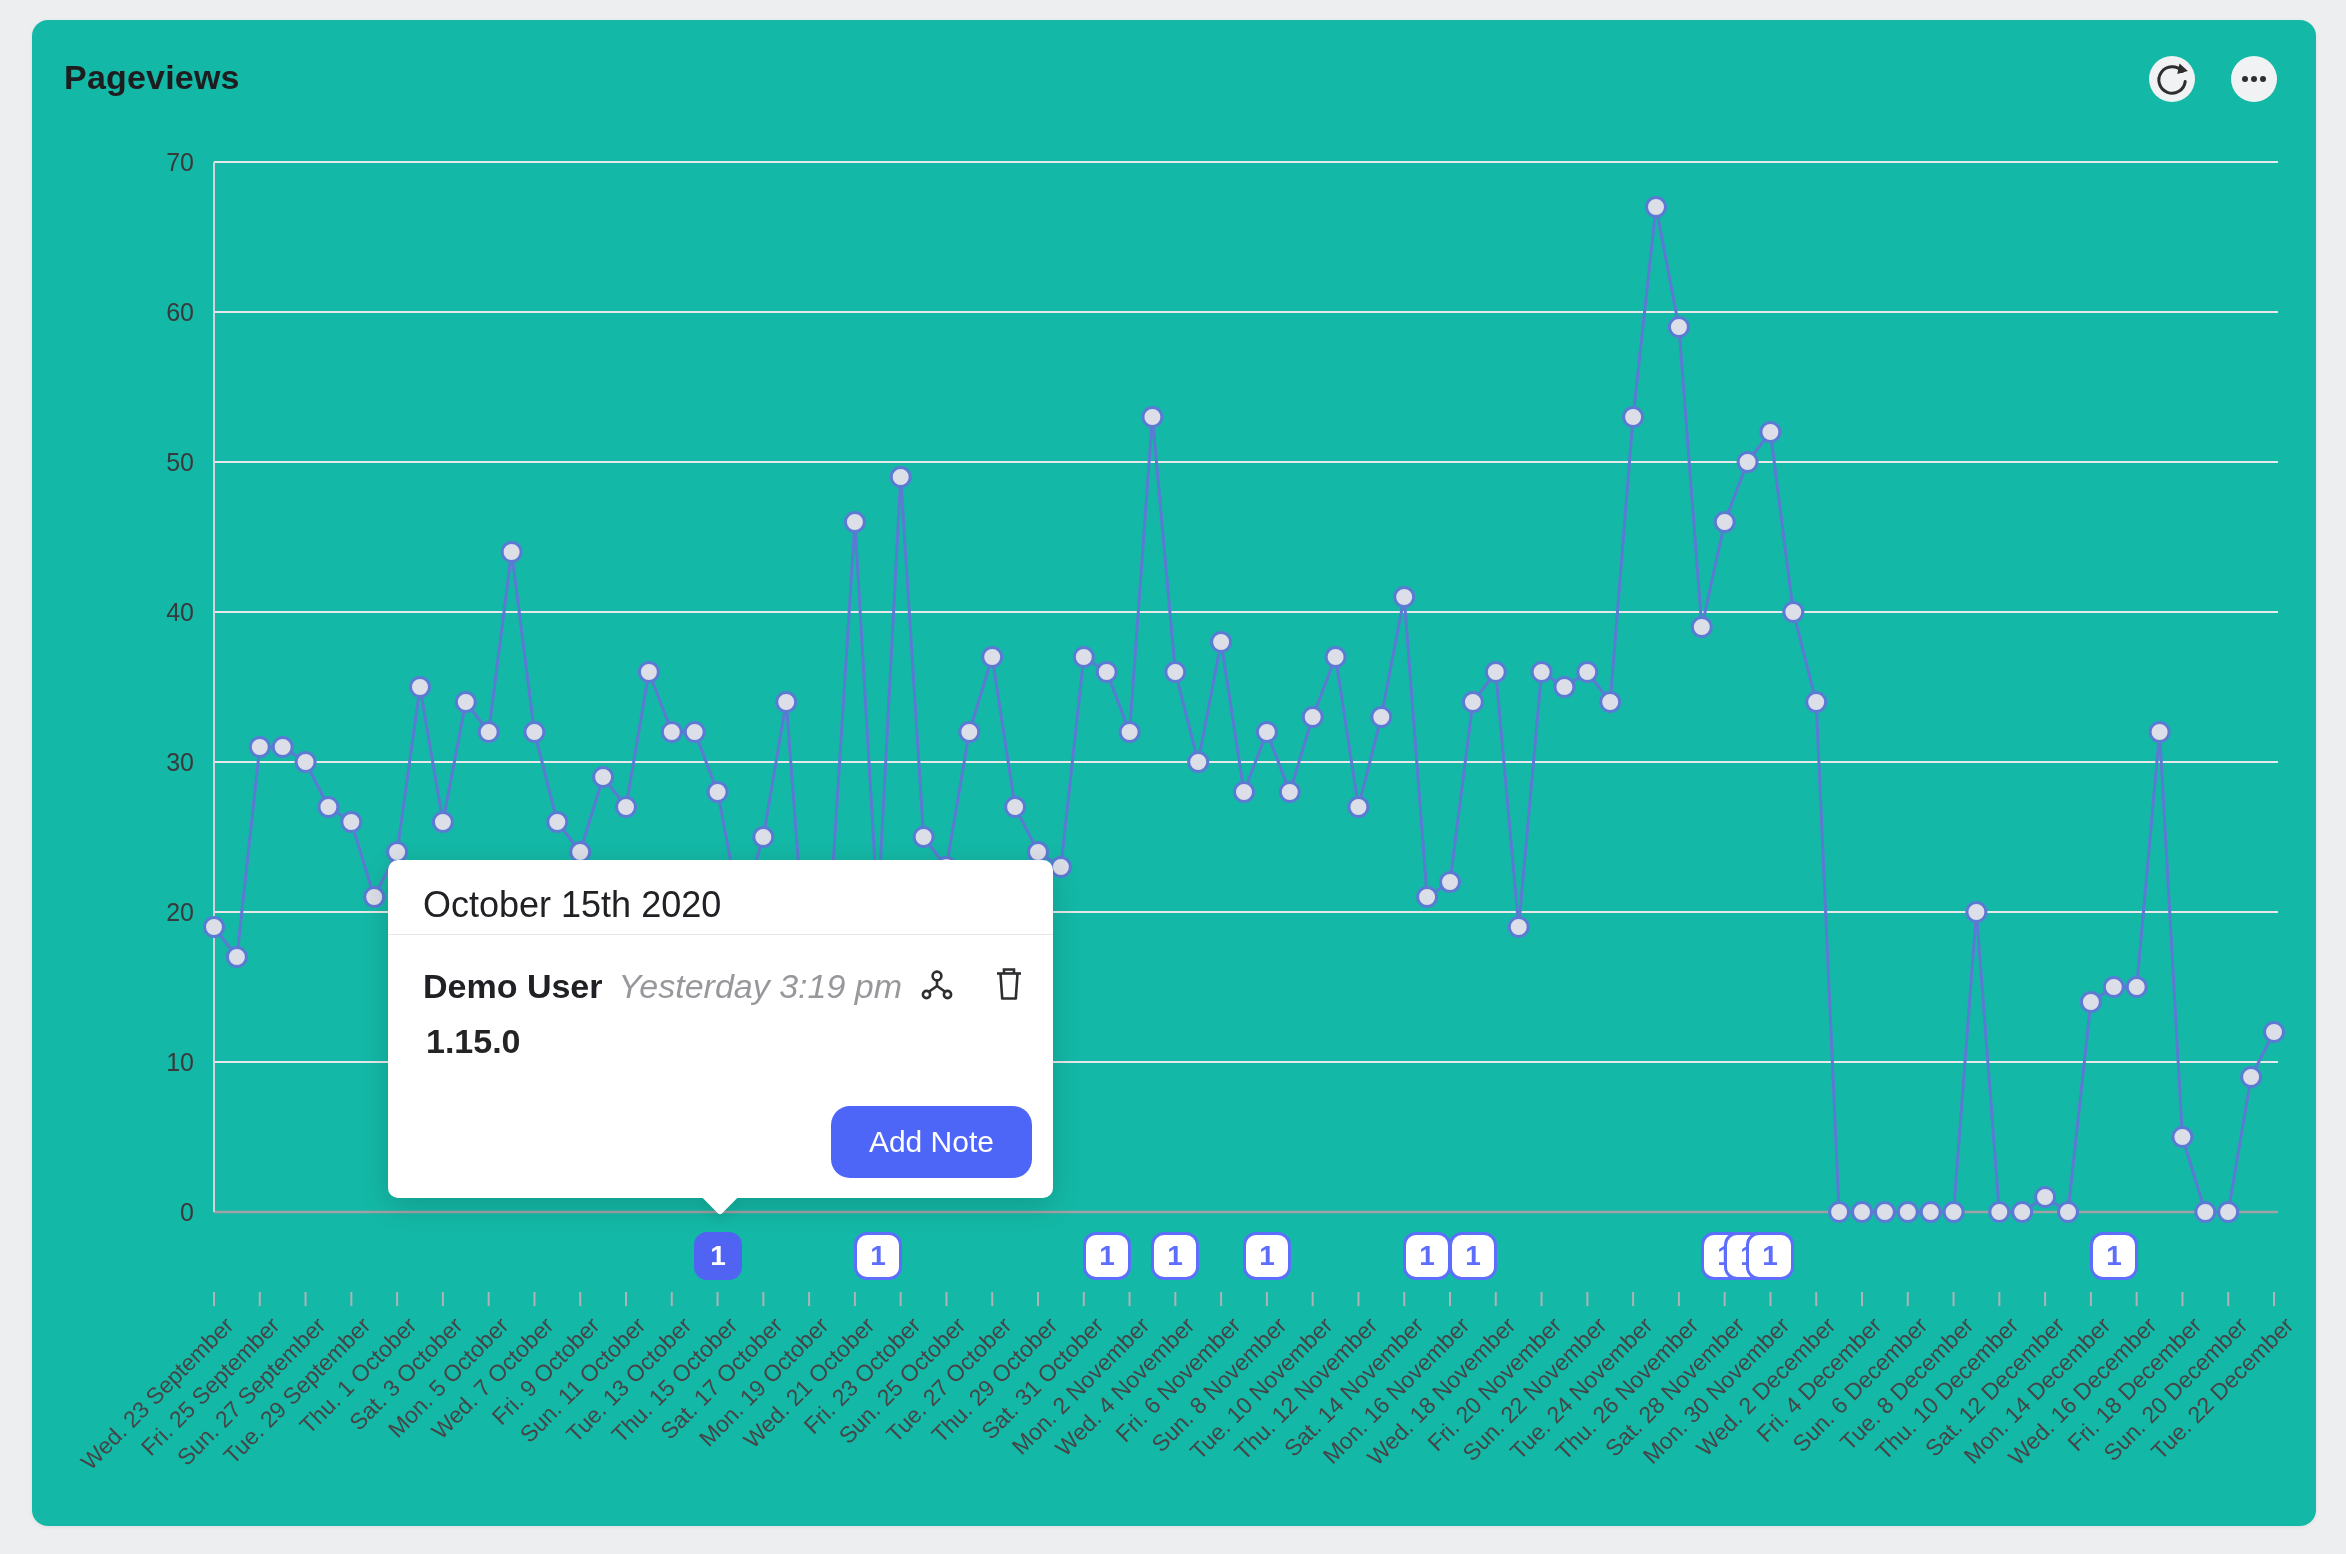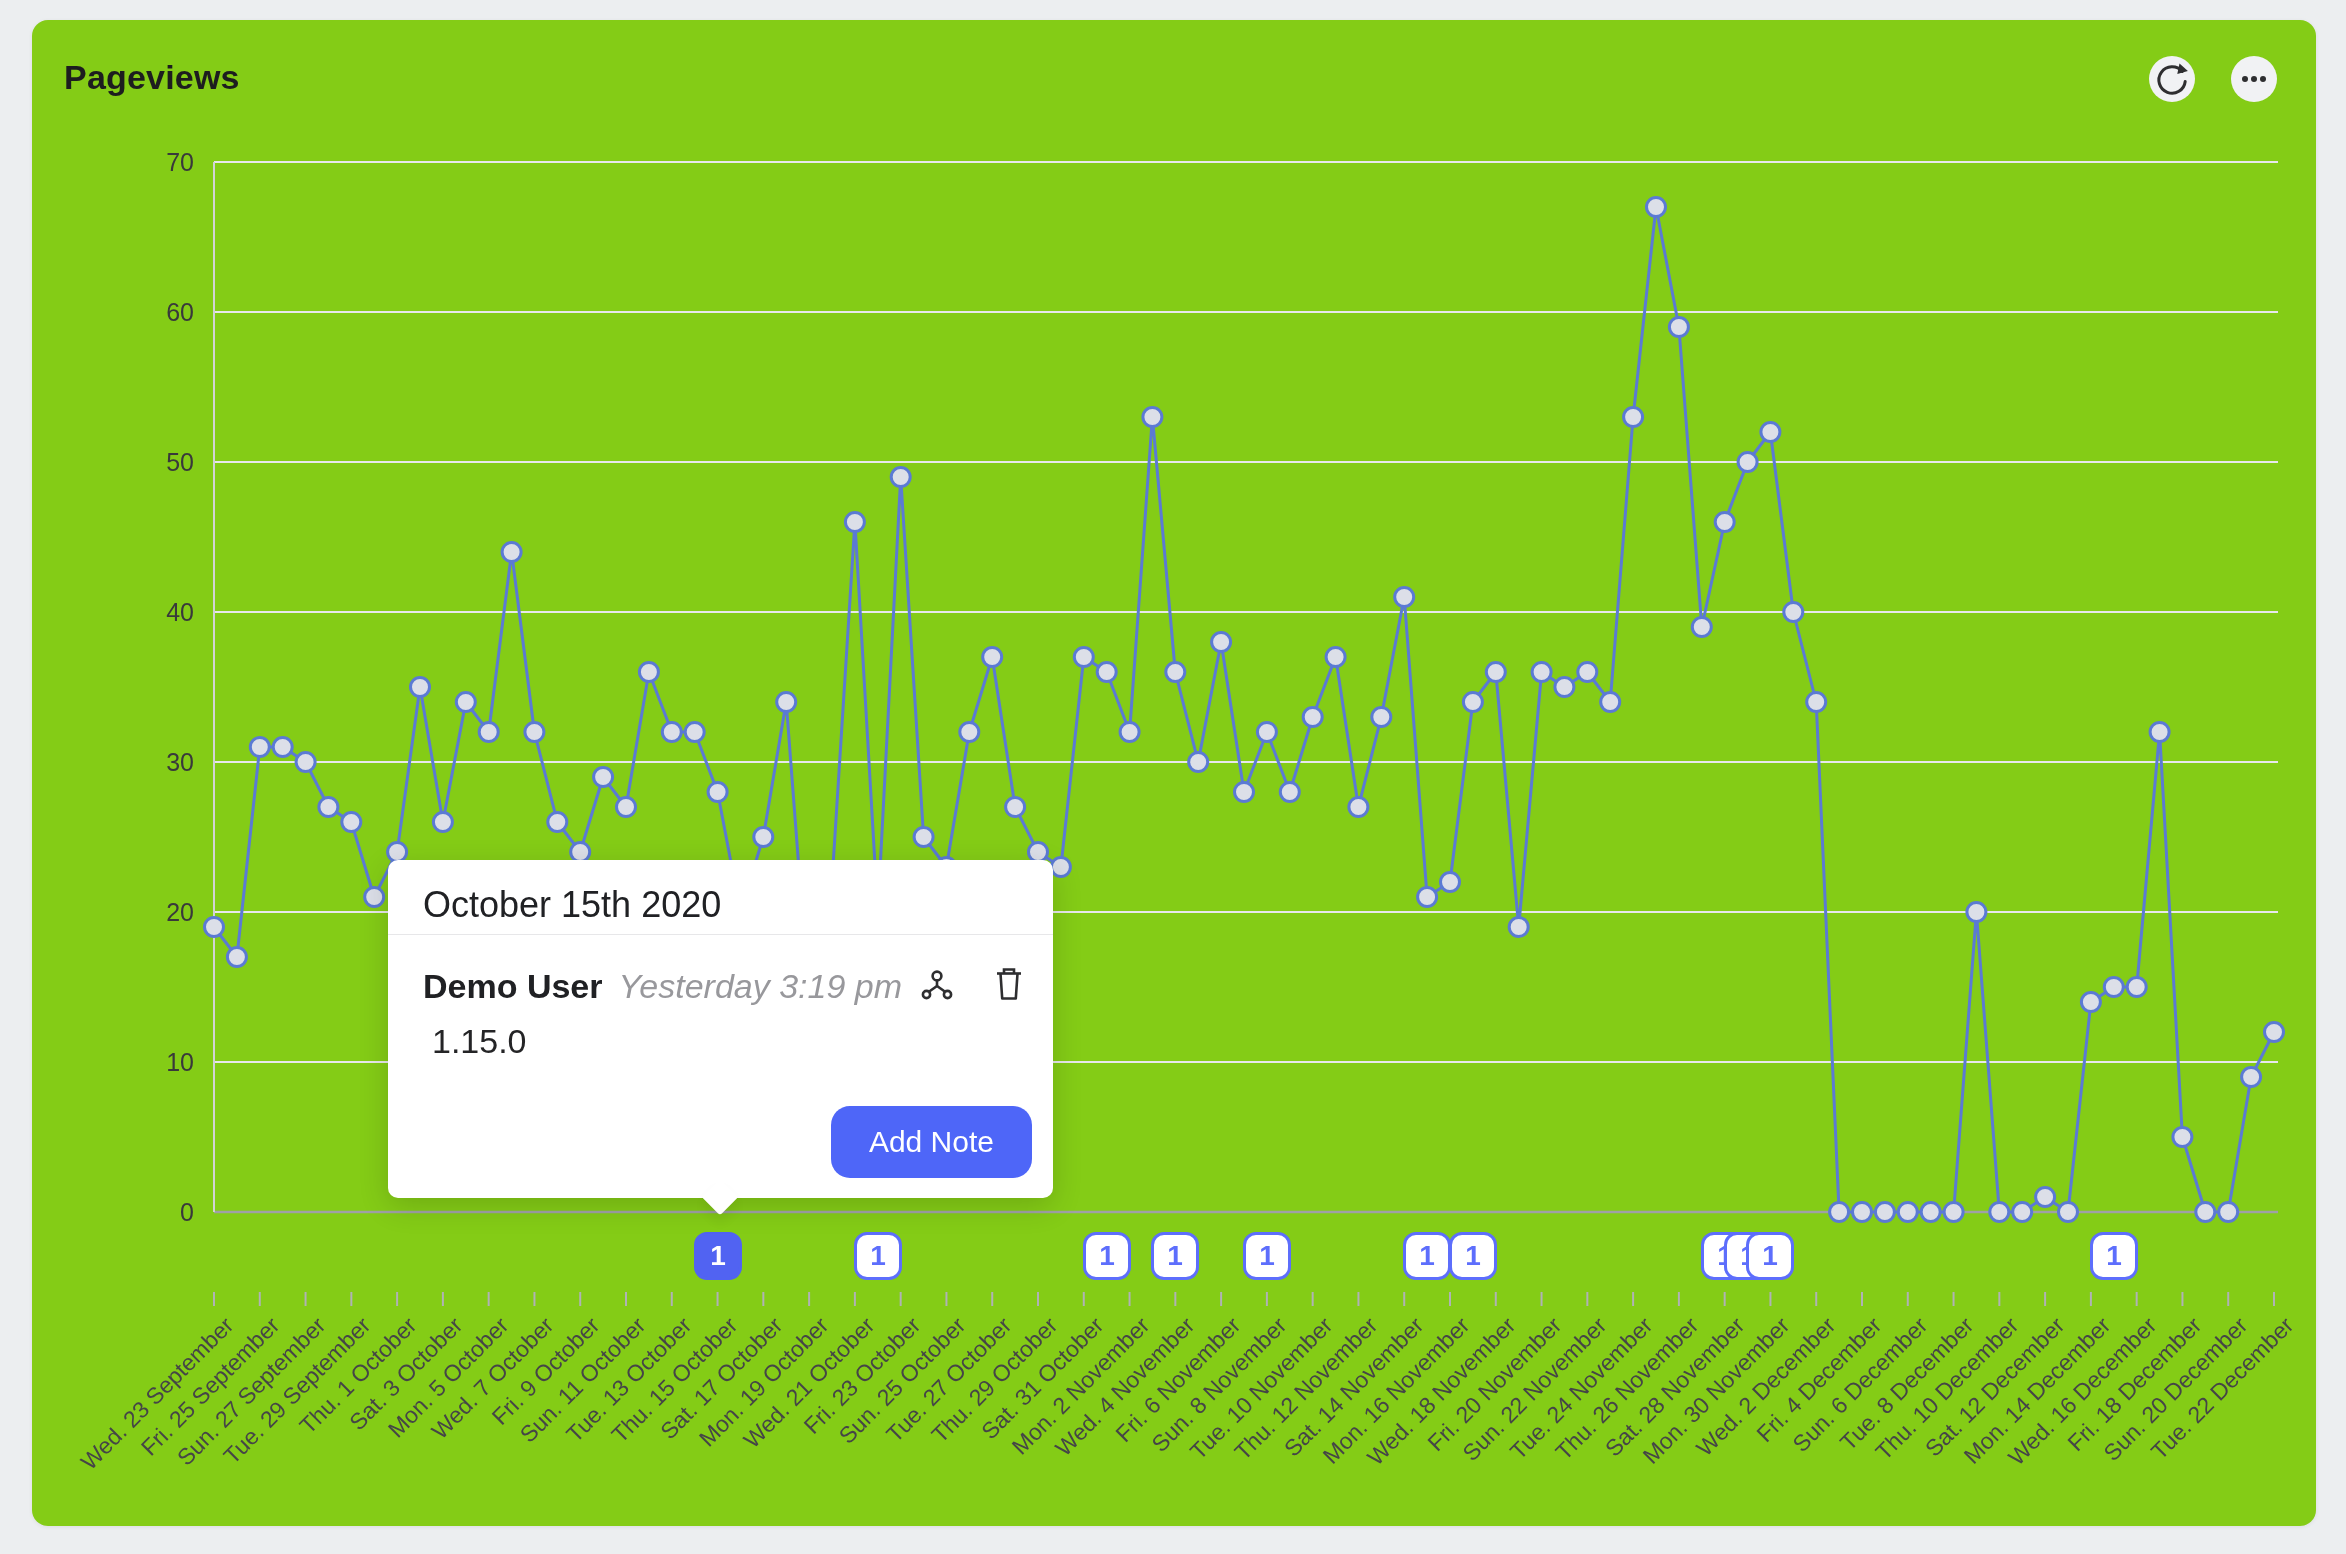--- a/index.html
+++ b/index.html
@@ -5,21 +5,21 @@
   * { margin:0; padding:0; box-sizing:border-box; }
   html,body { width:2346px; height:1554px; }
   body {
     background:#eceef0;
     font-family:"Liberation Sans", sans-serif;
     position:relative;
     overflow:hidden;
   }
   .card {
     position:absolute; left:32px; top:20px; width:2284px; height:1506px;
-    background:#84cc16; border-radius:16px;
+    background:#14b8a6; border-radius:16px;
     box-shadow:0 1px 4px rgba(0,0,0,0.07);
   }
   .card-title {
     position:absolute; left:32px; top:38px;
     font-size:34px; font-weight:700; color:#1d1d1f; letter-spacing:.2px;
   }
   .iconbtn {
     position:absolute; top:36px; width:46px; height:46px; border:none;
     border-radius:50%; background:#f1f2f4; cursor:pointer;
     display:flex; align-items:center; justify-content:center;
@@ -62,21 +62,21 @@
     display:flex; align-items:center; gap:16px;justify-content:flex-end;
   }
   .note-author { font-size:34px; font-weight:700; color:#202124; }
   .note-time { font-size:34px; font-style:italic; color:#98989c; }
   .net-icon { margin-left:2px; }
   .trash-btn {
     position:absolute; right:22px; top:102px; width:44px; height:44px;
     background:none; border:none; cursor:pointer;
     display:flex; align-items:center; justify-content:center;
   }
-  .note-text { position:absolute; left:44px; top:162px; font-size:34px; color:#242426; }
+  .note-text { position:absolute; left:38px; top:162px; font-size:34px; color:#242426;font-weight:bold; }
   .add-note {
     position:absolute; right:21px; bottom:20px;
     background:#4e66f8; color:#ffffff; border:none; border-radius:19px;
     font-size:30px; font-family:"Liberation Sans", sans-serif;
     padding:19px 38px; cursor:pointer;
   }
 </style>
 </head>
 <body>
 

